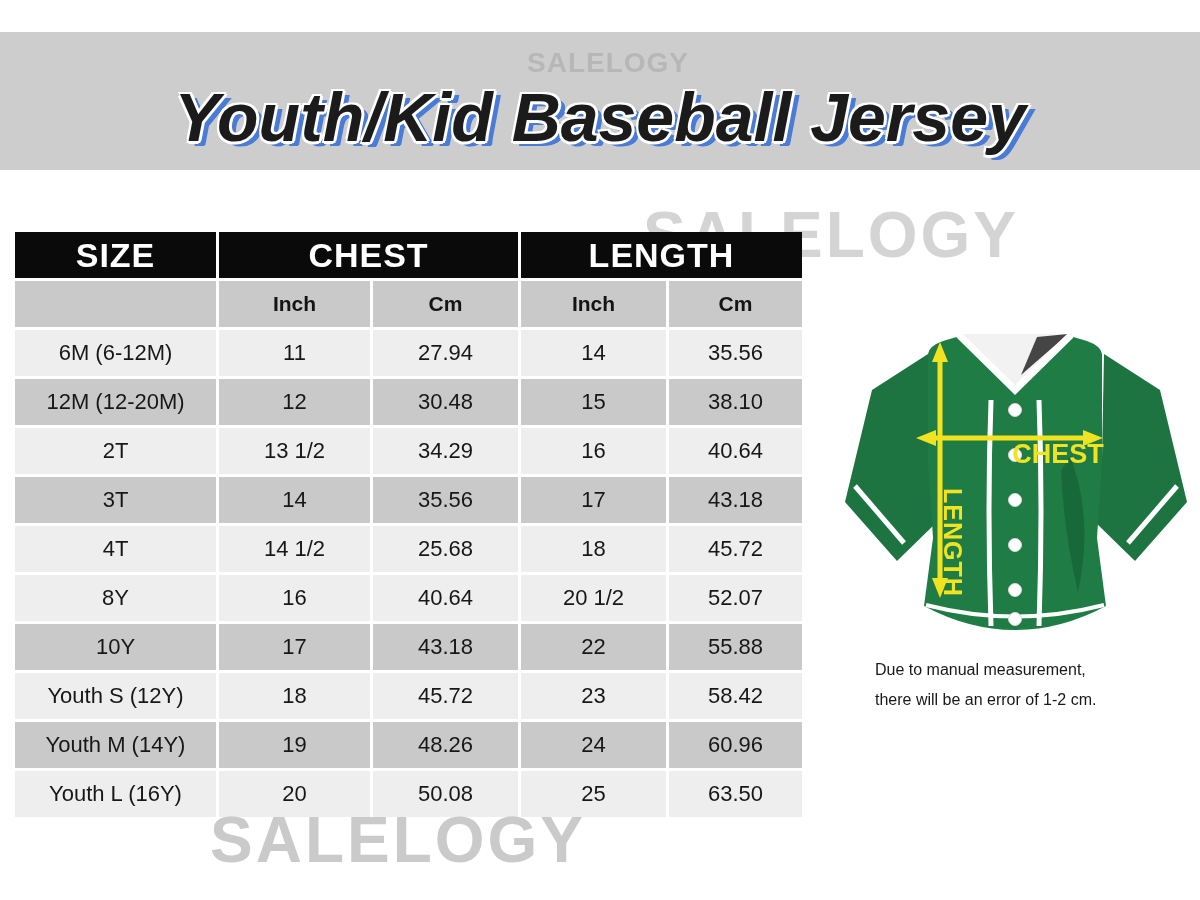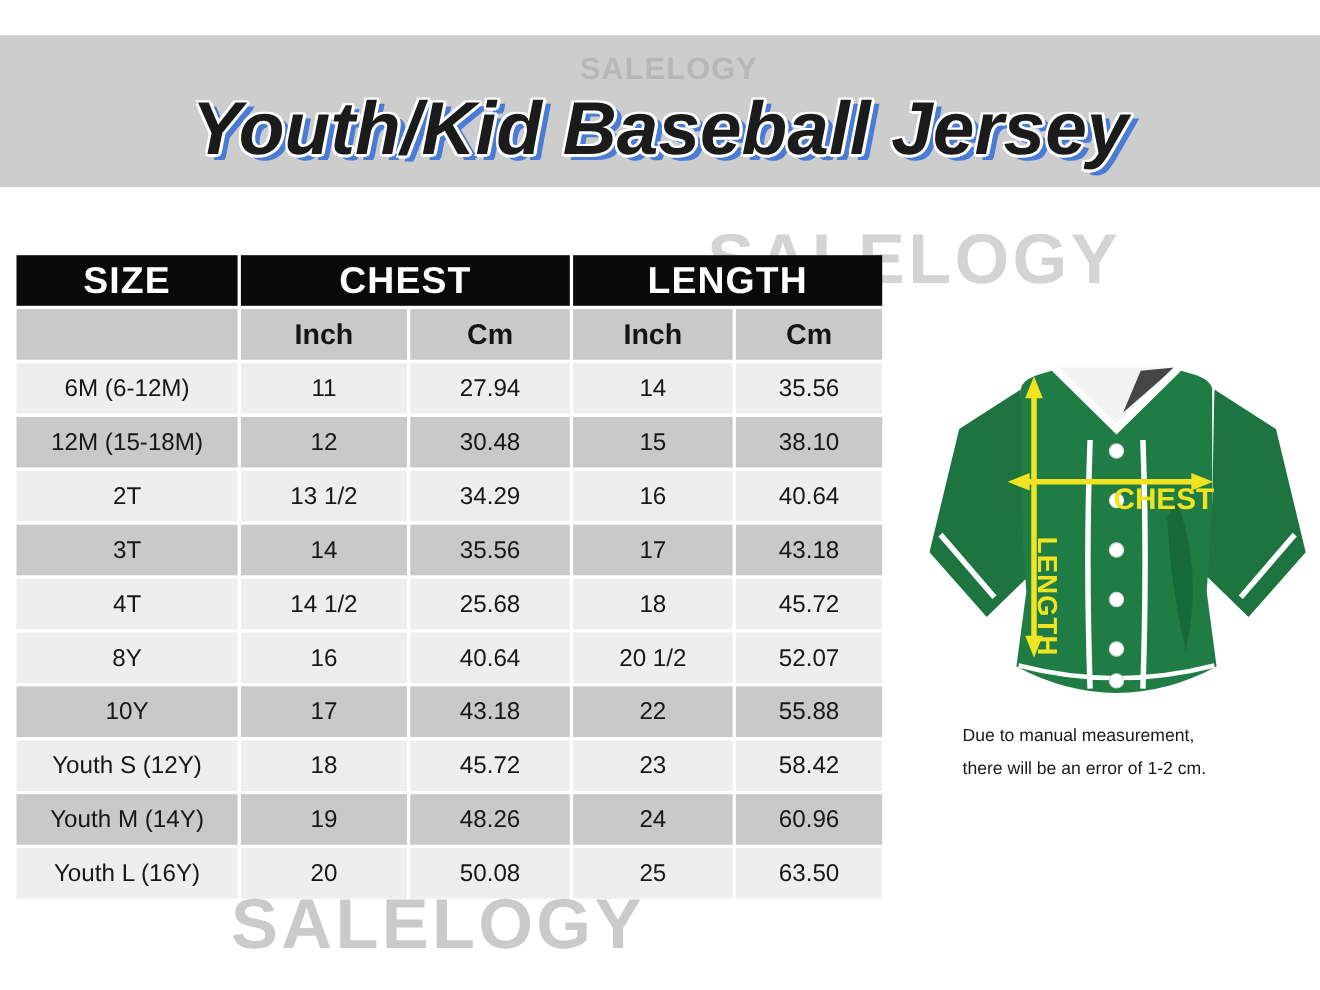--- a/index.html
+++ b/index.html
@@ -37,21 +37,21 @@
   }
   .size-table th,.size-table td{
     height:46px;text-align:center;vertical-align:middle;padding:0;overflow:hidden;
   }
   .size-table tr.group-row th{
     background:var(--header-black,#0a0a0a);color:#ffffff;
     font-size:34px;font-weight:bold;letter-spacing:1px;
   }
   .size-table tr.unit-row th{
     background:var(--row-dark,#c9c9c9);color:#141414;
-    font-size:26px;font-weight:bold;
+    font-size:21px;font-weight:bold;
   }
   .size-table tbody td{font-size:22px;color:#171717;font-weight:normal;}
   .size-table tr.light td{background:var(--row-light,#eeeeee);}
   .size-table tr.dark td{background:var(--row-dark,#c9c9c9);}
 
   .jersey-wrap{position:absolute;left:840px;top:328px;width:352px;height:332px;z-index:1;}
   .note{
     position:absolute;left:875px;top:655px;width:320px;z-index:1;
     font-size:16px;line-height:30px;color:#181818;
   }
@@ -90,21 +90,21 @@
   <tbody id="table-body">
   <tr class="light">
     <td>6M (6-12M)</td>
     <td>11</td>
     <td>27.94</td>
     <td>14</td>
     <td>35.56</td>
   </tr>
 
   <tr class="dark">
-    <td>12M (15-18M)</td>
+    <td>12M (12-20M)</td>
     <td>12</td>
     <td>30.48</td>
     <td>15</td>
     <td>38.10</td>
   </tr>
 
   <tr class="light">
     <td>2T</td>
     <td>13 1/2</td>
     <td>34.29</td>

